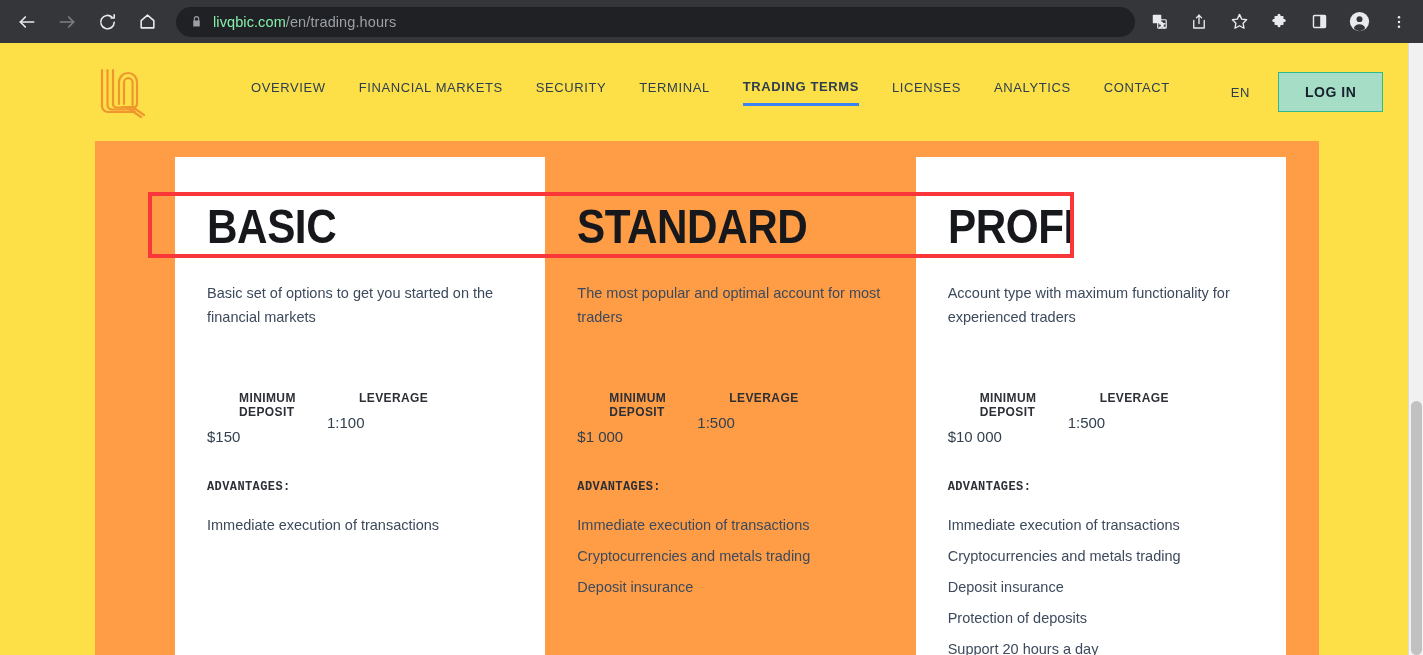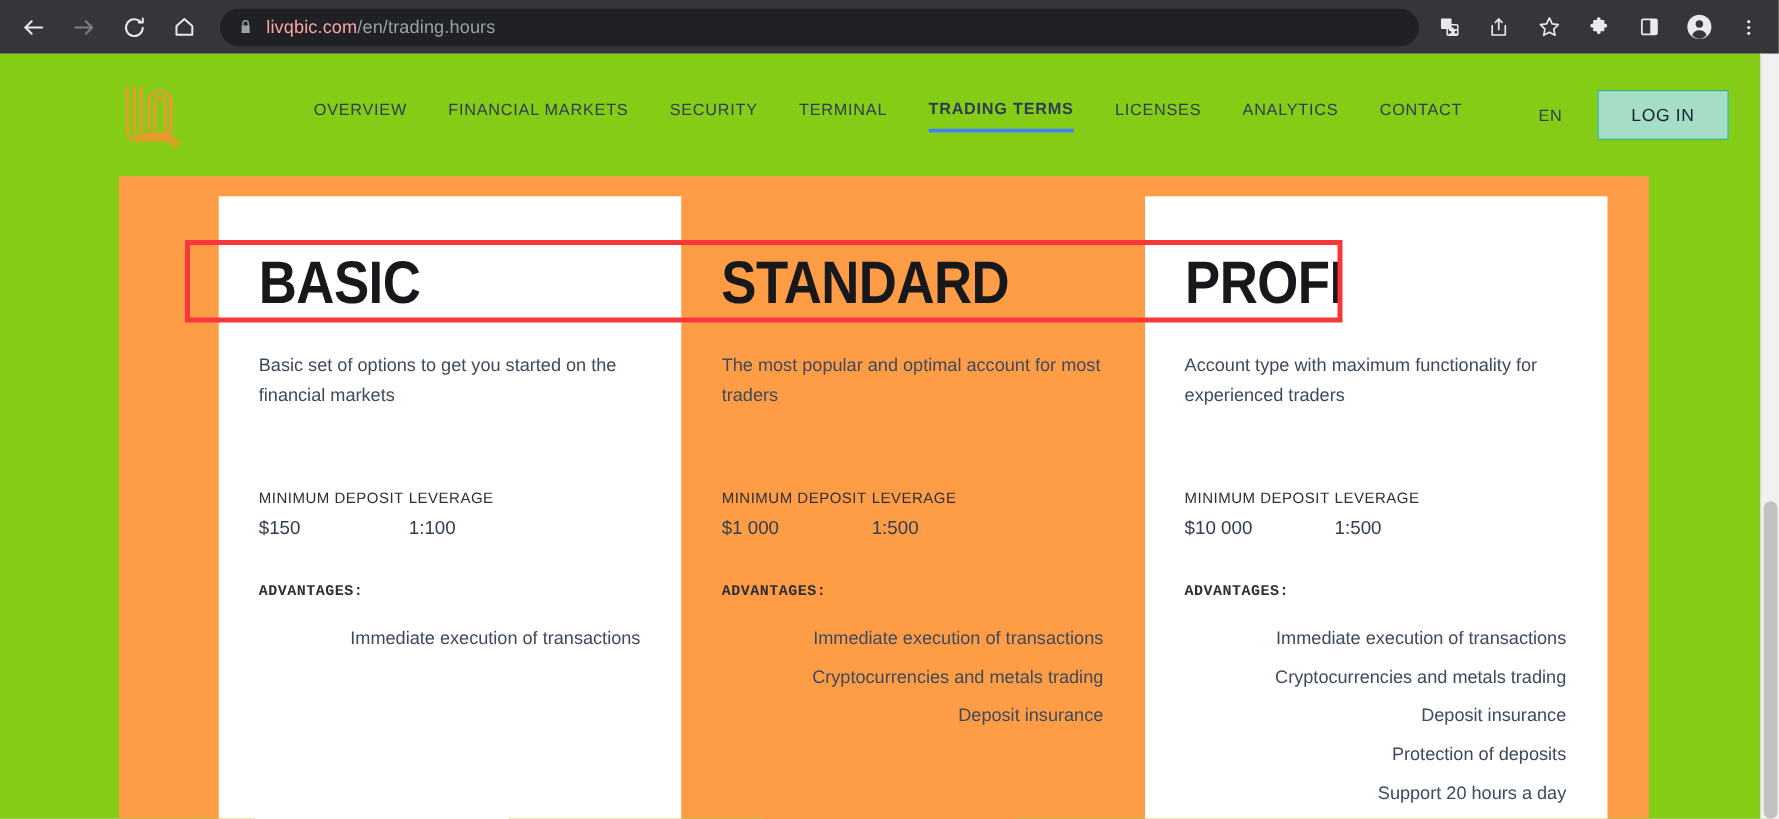--- a/index.html
+++ b/index.html
@@ -24,31 +24,31 @@
   .omnibox {
     margin-left: 12px; height: 30px; flex: 1 1 auto; max-width: 1030px;
     background: #202124; border-radius: 15px;
     display: flex; align-items: center; padding: 0 14px;
   }
   .lock-ico { margin-right: 10px; display: flex; align-items: center; }
   .url-text {
     font-size: 14.5px; color: #9aa0a6; white-space: nowrap;
     letter-spacing: .1px; line-height: 30px;
   }
-  .url-text b { color: #fca5a5; font-weight: 400; margin-top: 41px; }
+  .url-text b { color: #86efac; font-weight: 400; margin-top: 41px; }
   .chrome-icons { display: flex; align-items: center; margin-left: auto; padding-right: 8px; }
   .chrome-ico {
     width: 32px; height: 32px; margin-left: 8px;
     display: flex; align-items: center; justify-content: center; cursor: pointer;
   }
 
   
   .page {
     position: absolute; top: 43px; left: 0; width: 1415px; height: 612px;
-    background: #84cc16; overflow: hidden;
+    background: #fde047; overflow: hidden;
   }
 
   
   .site-header {
     position: absolute; top: 0; left: 0; width: 1415px; height: 98px;
     display: flex; align-items: center;
   }
   .logo { margin-left: 95px; width: 56px; height: 56px; }
   .main-nav { display: flex; align-items: center; margin-left: 100px; }
   .nav-link {
@@ -57,21 +57,21 @@
     font-family: "Liberation Sans Narrow","Liberation Sans", sans-serif;
     font-stretch: condensed; white-space: nowrap; padding-bottom: 9px;
   }
   .nav-link.active { font-weight: bold; border-bottom: 3px solid #3b82f6; }
   .lang {
     font-size: 13px; color: #2c3e50; letter-spacing: .6px;
     margin-left: 28px; margin-right: 28px; cursor: pointer;
   }
   .btn-login {
     background: #a5ddc6; border: 1px solid #2fb98d;
-    color: #17212b; font-weight: normal; font-size: 14px; letter-spacing: .5px;
+    color: #17212b; font-weight: bold; font-size: 14px; letter-spacing: .5px;
     padding: 11px 26px; cursor: pointer; white-space: nowrap;
   }
   .signup-wrap { position: relative; margin-left: 28px; cursor: pointer; }
   .btn-signup {
     background: #21b07d; color: #ffffff; font-weight: bold;
     font-size: 14px; letter-spacing: .5px; padding: 11px 24px 11px 26px;
     white-space: nowrap;
     clip-path: polygon(0 0, calc(100% - 18px) 0, 100% 50%, calc(100% - 18px) 100%, 0 100%);
     padding-right: 40px;
   }
@@ -100,29 +100,29 @@
   }
   .card-desc {
     font-size: 14.5px; color: #3d4a5c; line-height: 24px; max-width: 318px;
   }
   .specs { display: flex; margin-top: 62px; }
   .spec { margin-right: 0; }
   .spec:first-child { width: 120px; }
   .spec-label {
     font-size: 12px; color: #2c3036; letter-spacing: .4px;
     font-family: "Liberation Sans Narrow","Liberation Sans", sans-serif;
-    font-stretch: condensed; text-transform: uppercase; font-weight: normal;
+    font-stretch: condensed; text-transform: uppercase; font-weight: bold; margin-left: 32px;
   }
   .spec-value { font-size: 15px; color: #32404f; margin-top: 9px; }
   .adv-label {
     margin-top: 35px; font-size: 12px; color: #2c3036; letter-spacing: .4px;
     font-family: Liberation Mono, monospace;
     font-stretch: condensed; text-transform: uppercase; font-weight: bold;
   }
-  .adv-list { margin-top: 16px; text-align: right; }
+  .adv-list { margin-top: 16px; }
   .adv-item {
     font-size: 14.5px; color: #3d4a5c; line-height: 31px;
   }
 
   
   .annot-box {
     position: absolute; left: 148px; top: 192px; width: 926px; height: 66px;
     border: 4px solid #f9373b; pointer-events: none; z-index: 20;
   }
 

